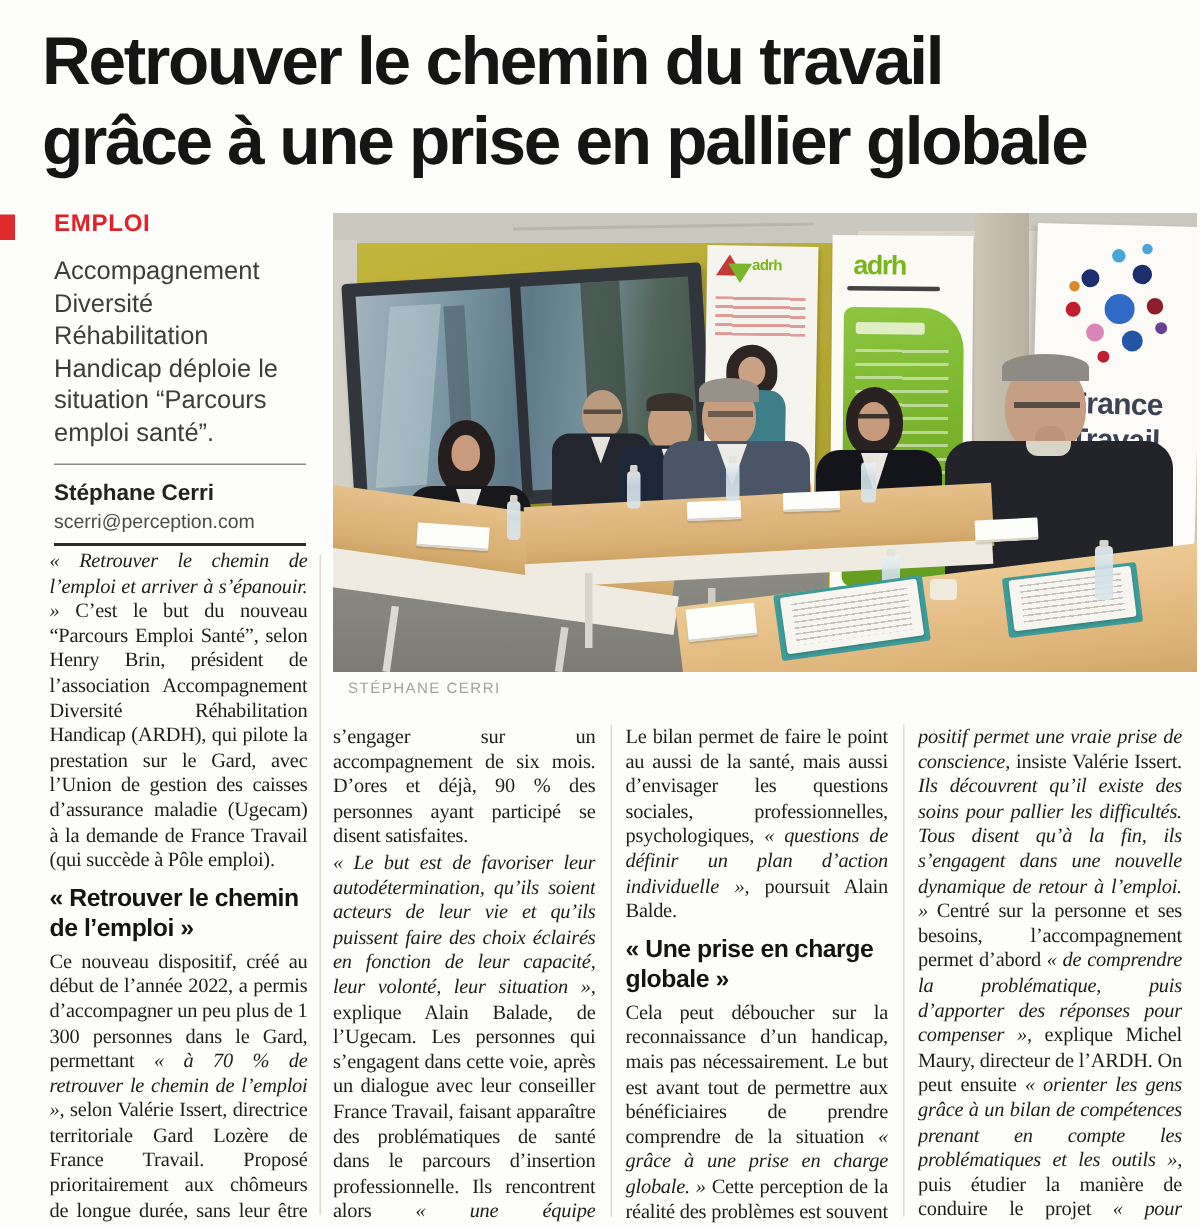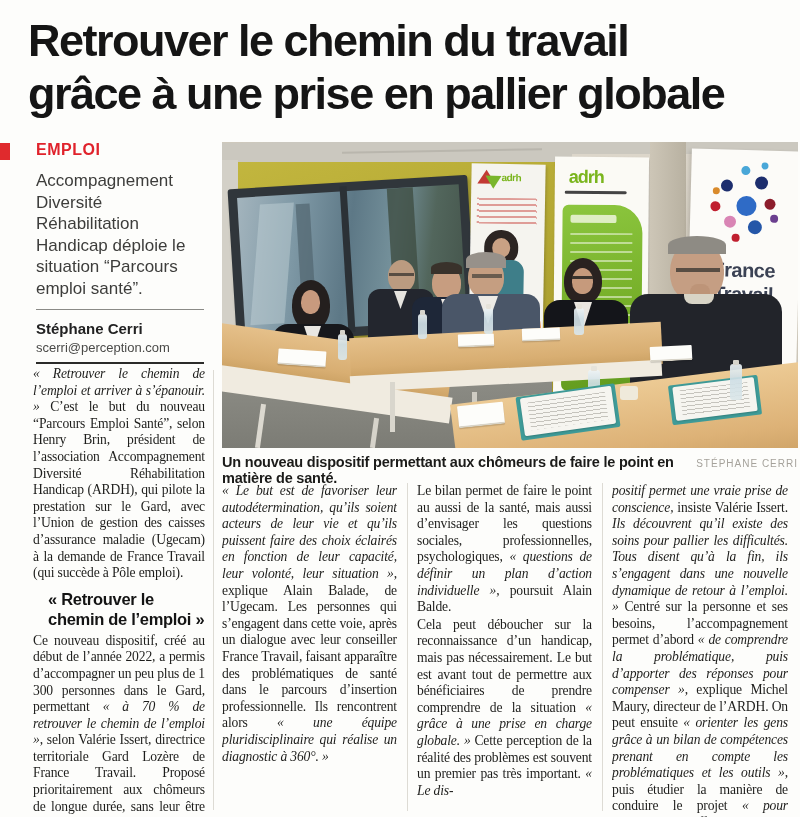--- a/index.html
+++ b/index.html
@@ -36,21 +36,21 @@
   .bodycol {
     font-family:"Liberation Serif", serif;
     font-size:13.6px; line-height:16.6px; letter-spacing:-0.15px;
     text-align:justify; color:#1d1d1b; overflow:hidden;
   }
   .bodycol p { margin:0 0 1px 0; }
   .it { font-style:italic; }
   .subhead {
     font-family:"Liberation Sans", sans-serif;
     font-size:16.5px; line-height:20px; font-weight:700; color:#141414;
-    letter-spacing:-0.3px; text-align:left; margin:7px 0 4px 15px;
+    letter-spacing:-0.3px; text-align:left; margin:7px 0 4px 0;
   }
   .col1 { left:33px;  top:366px; width:172px; height:450px; }
   .col2 { left:222px; top:483px; width:175px; height:334px; }
   .col3 { left:417px; top:483px; width:175px; height:334px; }
   .col4 { left:612px; top:483px; width:176px; height:334px; }
   .colrule { width:1px; background:#dddbd4; }
 
   
   .caption-row { left:222px; top:454px; width:576px; display:flex; justify-content:space-between; align-items:baseline; }
   .caption { font-size:14.5px; font-weight:700; color:#1b1b19; letter-spacing:-0.2px; }
@@ -257,35 +257,36 @@
     </div>
   <div class="clip" style="left:448px; top:238px; width:90px; height:40px; transform:rotate(-7deg);"></div>
   <div class="paper" style="left:452px; top:240px; width:82px; height:34px; transform:rotate(-7deg);">
       <i></i>
     </div>
   <div class="card" style="left:236px; top:262px; width:46px; height:22px; transform:rotate(-6deg);"></div>
   <div class="bottle" style="left:508px; top:222px; width:12px; height:36px;"></div>
 </div>
 
 <div class="abs caption-row">
-  <span class="caption">Un nouveau dispositif permettant aux chômeurs de faire le point en matière de santé.</span>
   <span class="credit">STÉPHANE CERRI</span>
 </div>
 
 <div class="abs colrule" style="left:213px; top:370px; height:440px;"></div>
 <div class="abs colrule" style="left:407px; top:483px; height:328px;"></div>
 <div class="abs colrule" style="left:602px; top:483px; height:328px;"></div>
 
 <div class="abs bodycol col1">
   <p><span class="it">« Retrouver le chemin de l’emploi et arriver à s’épanouir. » </span><span>C’est le but du nouveau “Parcours Emploi Santé”, selon Henry Brin, président de l’association Accompagnement Diversité Réhabilitation Handicap (ARDH), qui pilote la prestation sur le Gard, avec l’Union de gestion des caisses d’assurance maladie (Ugecam) à la demande de France Travail (qui succède à Pôle emploi).</span></p>
   <div class="subhead">« Retrouver le chemin de l’emploi »</div>
   <p><span>Ce nouveau dispositif, créé au début de l’année 2022, a permis d’accompagner un peu plus de 1 300 personnes dans le Gard, permettant </span><span class="it">« à 70 % de retrouver le chemin de l’emploi »</span><span>, selon Valérie Issert, directrice territoriale Gard Lozère de France Travail. Proposé prioritairement aux chômeurs de longue durée, sans leur être réservé, ce dispositif permet aux bénéficiaires de</span></p>
 </div>
 <div class="abs bodycol col2">
+  <p><span>s’engager sur un accompagnement de six mois. D’ores et déjà, 90 % des personnes ayant participé se disent satisfaites.</span></p>
   <p><span class="it">« Le but est de favoriser leur autodétermination, qu’ils soient acteurs de leur vie et qu’ils puissent faire des choix éclairés en fonction de leur capacité, leur volonté, leur situation »</span><span>, explique Alain Balade, de l’Ugecam. Les personnes qui s’engagent dans cette voie, après un dialogue avec leur conseiller France Travail, faisant apparaître des problématiques de santé dans le parcours d’insertion professionnelle. Ils rencontrent alors </span><span class="it">« une équipe pluridisciplinaire qui réalise un diagnostic à 360°. »</span></p>
 </div>
 <div class="abs bodycol col3">
   <p><span>Le bilan permet de faire le point au aussi de la santé, mais aussi d’envisager les questions sociales, professionnelles, psychologiques, </span><span class="it">« questions de définir un plan d’action individuelle »</span><span>, poursuit Alain Balde.</span></p>
+  <div class="subhead">« Une prise en charge globale »</div>
   <p><span>Cela peut déboucher sur la reconnaissance d’un handicap, mais pas nécessairement. Le but est avant tout de permettre aux bénéficiaires de prendre comprendre de la situation </span><span class="it">« grâce à une prise en charge globale. »</span><span> Cette perception de la réalité des problèmes est souvent un premier pas très important. </span><span class="it">« Le dis-</span></p>
 </div>
 <div class="abs bodycol col4">
   <p><span class="it">positif permet une vraie prise de conscience,</span><span> insiste Valérie Issert. </span><span class="it">Ils découvrent qu’il existe des soins pour pallier les difficultés. Tous disent qu’à la fin, ils s’engagent dans une nouvelle dynamique de retour à l’emploi. »</span><span> Centré sur la personne et ses besoins, l’accompagnement permet d’abord </span><span class="it">« de comprendre la problématique, puis d’apporter des réponses pour compenser »</span><span>, explique Michel Maury, directeur de l’ARDH. On peut ensuite </span><span class="it">« orienter les gens grâce à un bilan de compétences prenant en compte les problématiques et les outils »</span><span>, puis étudier la manière de conduire le projet </span><span class="it">« pour surmonter les difficultés. »</span></p>
 </div>
 
 </body></html>

